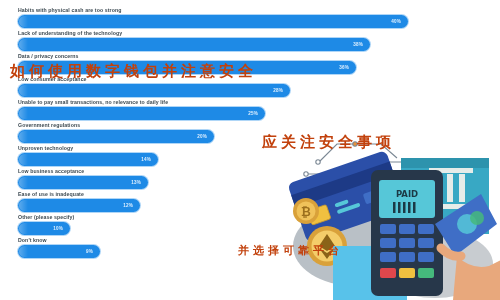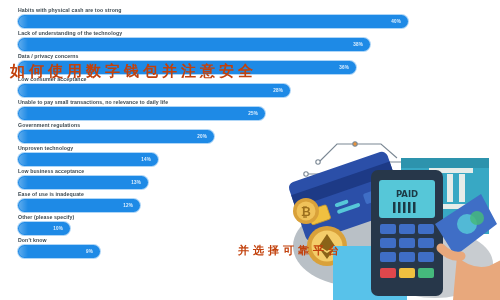--- a/index.html
+++ b/index.html
@@ -310,15 +310,16 @@
         <path d="M150 96 L196 66 L212 96 L170 128 Z" fill="#3f6ec6"></path>
         <circle cx="182" cy="96" r="10" fill="#56c7d8" opacity="0.85"></circle>
         <circle cx="192" cy="90" r="7" fill="#45b97c" opacity="0.85"></circle>
         <path d="M172 128 q14 14 32 10 l12 -6 l0 40 l-48 0 z" fill="#e8a87c"></path>
         <path d="M156 120 q10 10 20 8" stroke="#e8a87c" stroke-width="9" fill="none" stroke-linecap="round"></path>
       </g>
     </svg>
   </div>
 
   <div class="cn-overlay cn-1">如何使用数字钱包并注意安全</div>
+  <div class="cn-overlay cn-3">应关注安全事项</div>
   <div class="cn-overlay cn-5">并选择可靠平台</div>
 
 </div>
 
 </body></html>

